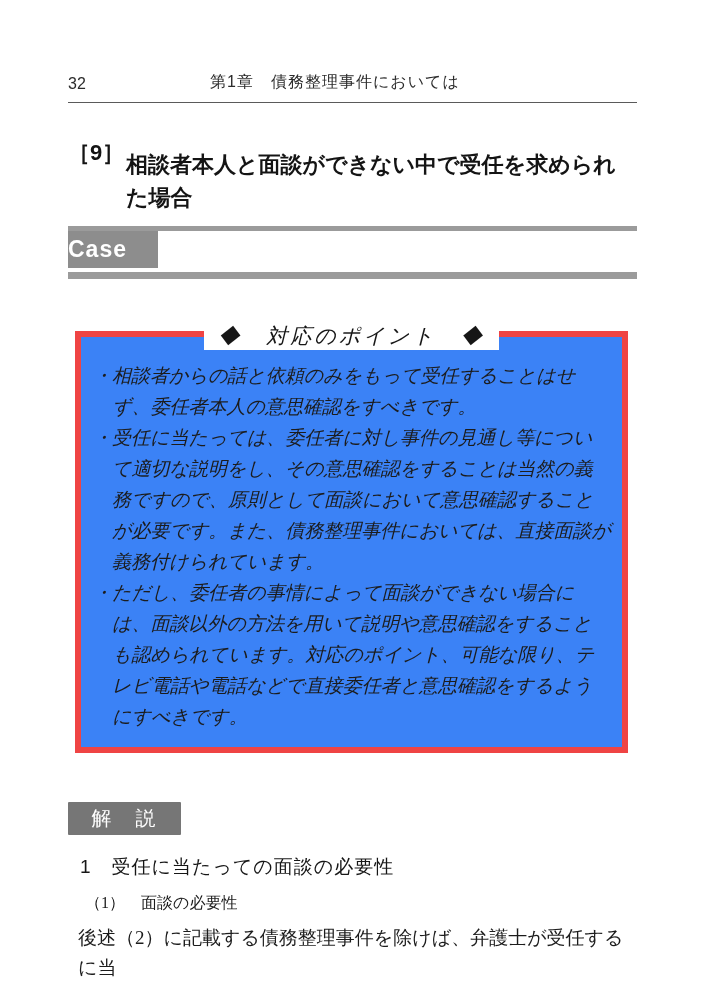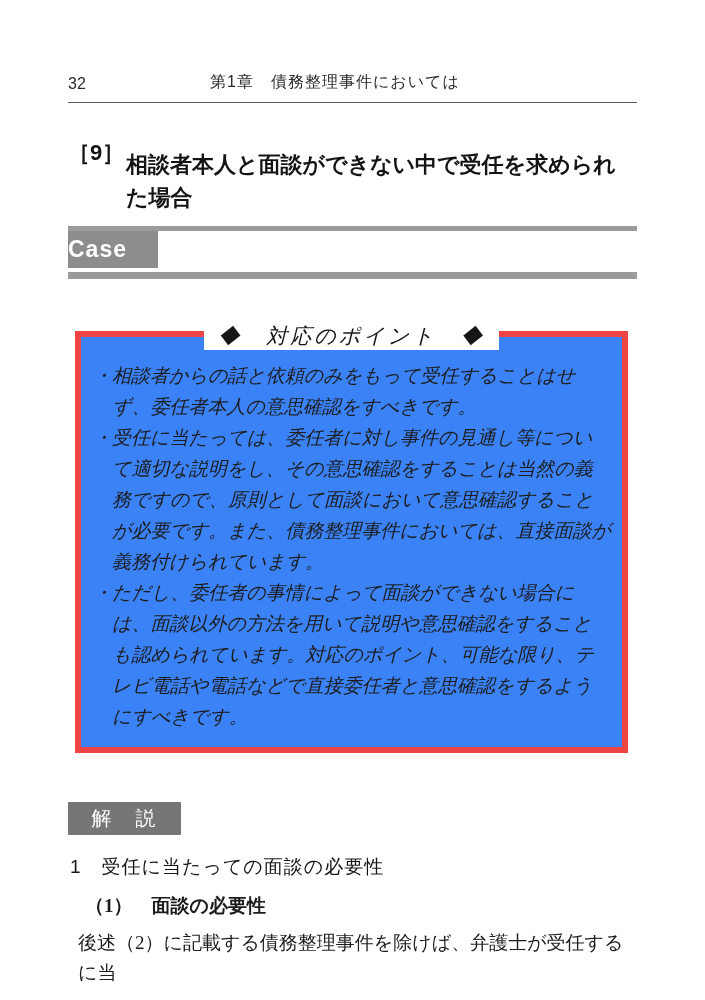--- a/index.html
+++ b/index.html
@@ -118,33 +118,32 @@
     background: #767676;
     color: #ffffff;
     font-family: "Liberation Sans", sans-serif;
     font-size: 20px;
     line-height: 33px;
     text-align: center;
     letter-spacing: 2px;
   }
   .commentary-heading {
     margin-top: 19px;
-    margin-left: 2px;
+    margin-left: 12px;
     font-family: "Liberation Sans", sans-serif;
     font-size: 19px;
     color: #161616;
     letter-spacing: 1px;
   }
   .commentary-subheading {
     margin-top: 13px;
     margin-left: 17px;
     font-family: "Liberation Serif", serif;
-    font-size: 19px;
+    font-size: 16px;
     color: #1c1c1c;
-    font-weight: bold;
   }
   .commentary-body {
     margin-top: 9px;
     margin-left: 10px;
     font-family: "Liberation Serif", serif;
     font-size: 19px;
     line-height: 30px;
     color: #1c1c1c;
     word-break: break-all;
   }

